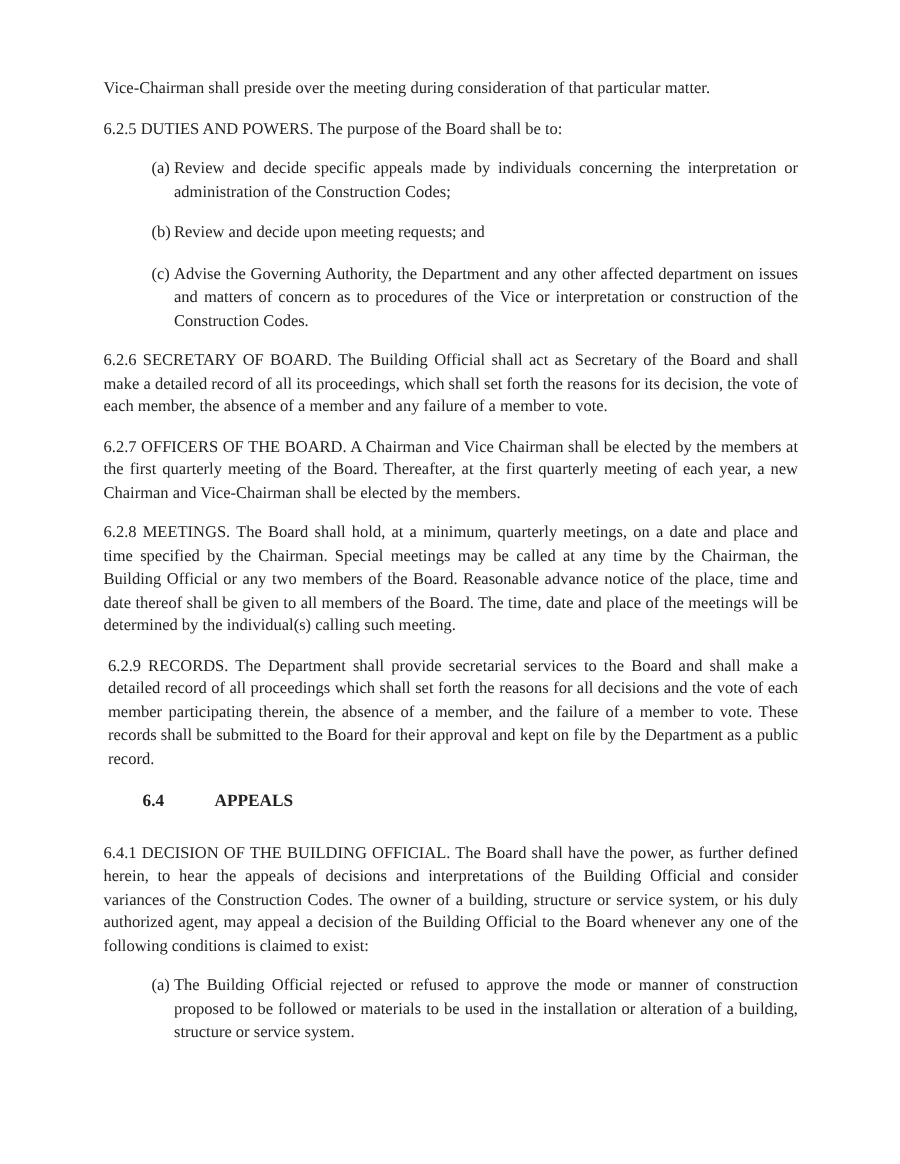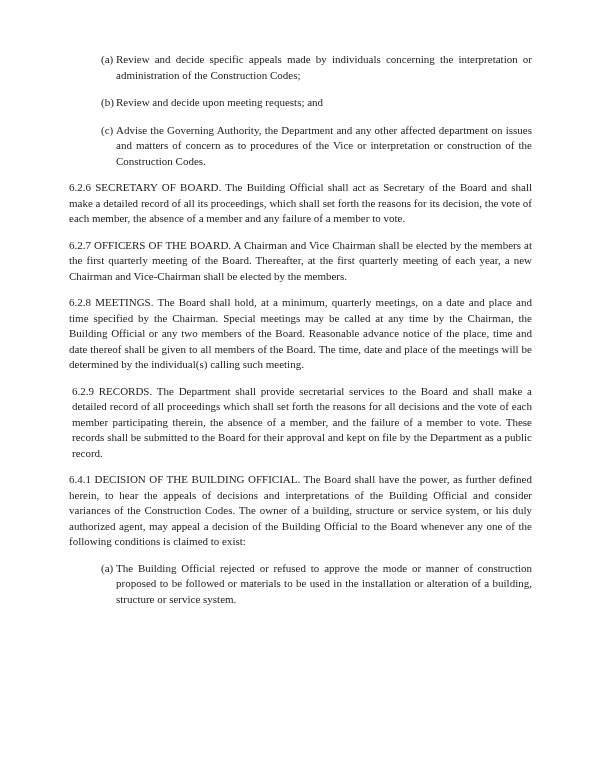--- a/index.html
+++ b/index.html
@@ -79,21 +79,23 @@
   }
 </style>
 </head>
 <body>
 
 <div class="page">
 
 
   <div class="content">
 
+    <p class="para">Vice-Chairman shall preside over the meeting during consideration of that particular matter.</p>
 
+    <p class="para">6.2.5 DUTIES AND POWERS. The purpose of the Board shall be to:</p>
 
     <div class="list">
       <div class="list-item">
         <span class="li-marker">(a)</span>
         <span class="li-text">Review and decide specific appeals made by individuals concerning the interpretation or administration of the Construction Codes;</span>
       </div>
       <div class="list-item">
         <span class="li-marker">(b)</span>
         <span class="li-text">Review and decide upon meeting requests; and</span>
       </div>
@@ -104,20 +106,23 @@
     </div>
 
     <p class="para">6.2.6 SECRETARY OF BOARD. The Building Official shall act as Secretary of the Board and shall make a detailed record of all its proceedings, which shall set forth the reasons for its decision, the vote of each member, the absence of a member and any failure of a member to vote.</p>
 
     <p class="para">6.2.7 OFFICERS OF THE BOARD. A Chairman and Vice Chairman shall be elected by the members at the first quarterly meeting of the Board. Thereafter, at the first quarterly meeting of each year, a new Chairman and Vice-Chairman shall be elected by the members.</p>
 
     <p class="para">6.2.8 MEETINGS. The Board shall hold, at a minimum, quarterly meetings, on a date and place and time specified by the Chairman. Special meetings may be called at any time by the Chairman, the Building Official or any two members of the Board. Reasonable advance notice of the place, time and date thereof shall be given to all members of the Board. The time, date and place of the meetings will be determined by the individual(s) calling such meeting.</p>
 
     <p class="para indent-slight">6.2.9 RECORDS. The Department shall provide secretarial services to the Board and shall make a detailed record of all proceedings which shall set forth the reasons for all decisions and the vote of each member participating therein, the absence of a member, and the failure of a member to vote. These records shall be submitted to the Board for their approval and kept on file by the Department as a public record.</p>
 
+    <div class="section-heading">
+      <span class="h-num">6.4</span><span class="h-title">APPEALS</span>
+    </div>
 
     <p class="para">6.4.1 DECISION OF THE BUILDING OFFICIAL. The Board shall have the power, as further defined herein, to hear the appeals of decisions and interpretations of the Building Official and consider variances of the Construction Codes. The owner of a building, structure or service system, or his duly authorized agent, may appeal a decision of the Building Official to the Board whenever any one of the following conditions is claimed to exist:</p>
 
     <div class="list">
       <div class="list-item">
         <span class="li-marker">(a)</span>
         <span class="li-text">The Building Official rejected or refused to approve the mode or manner of construction proposed to be followed or materials to be used in the installation or alteration of a building, structure or service system.</span>
       </div>
     </div>
 

